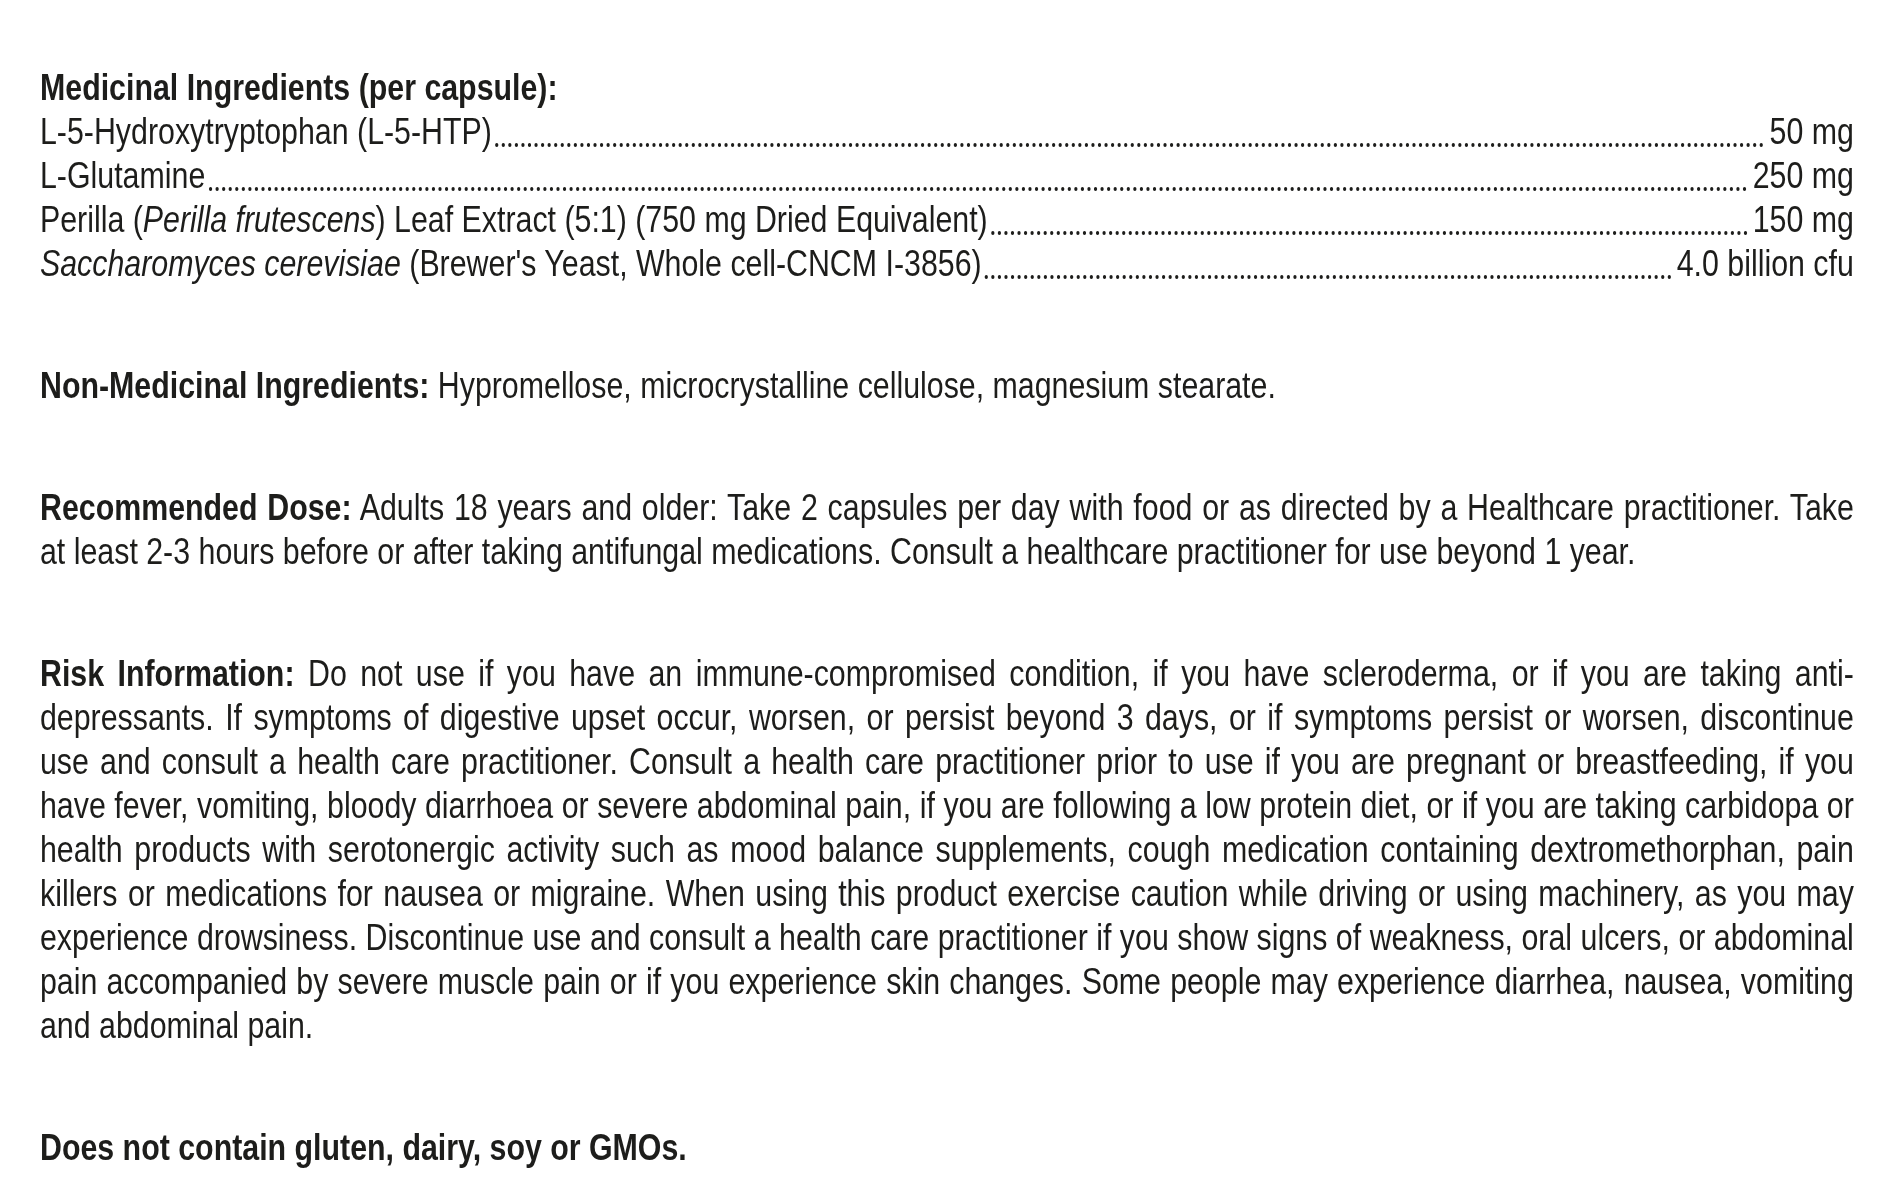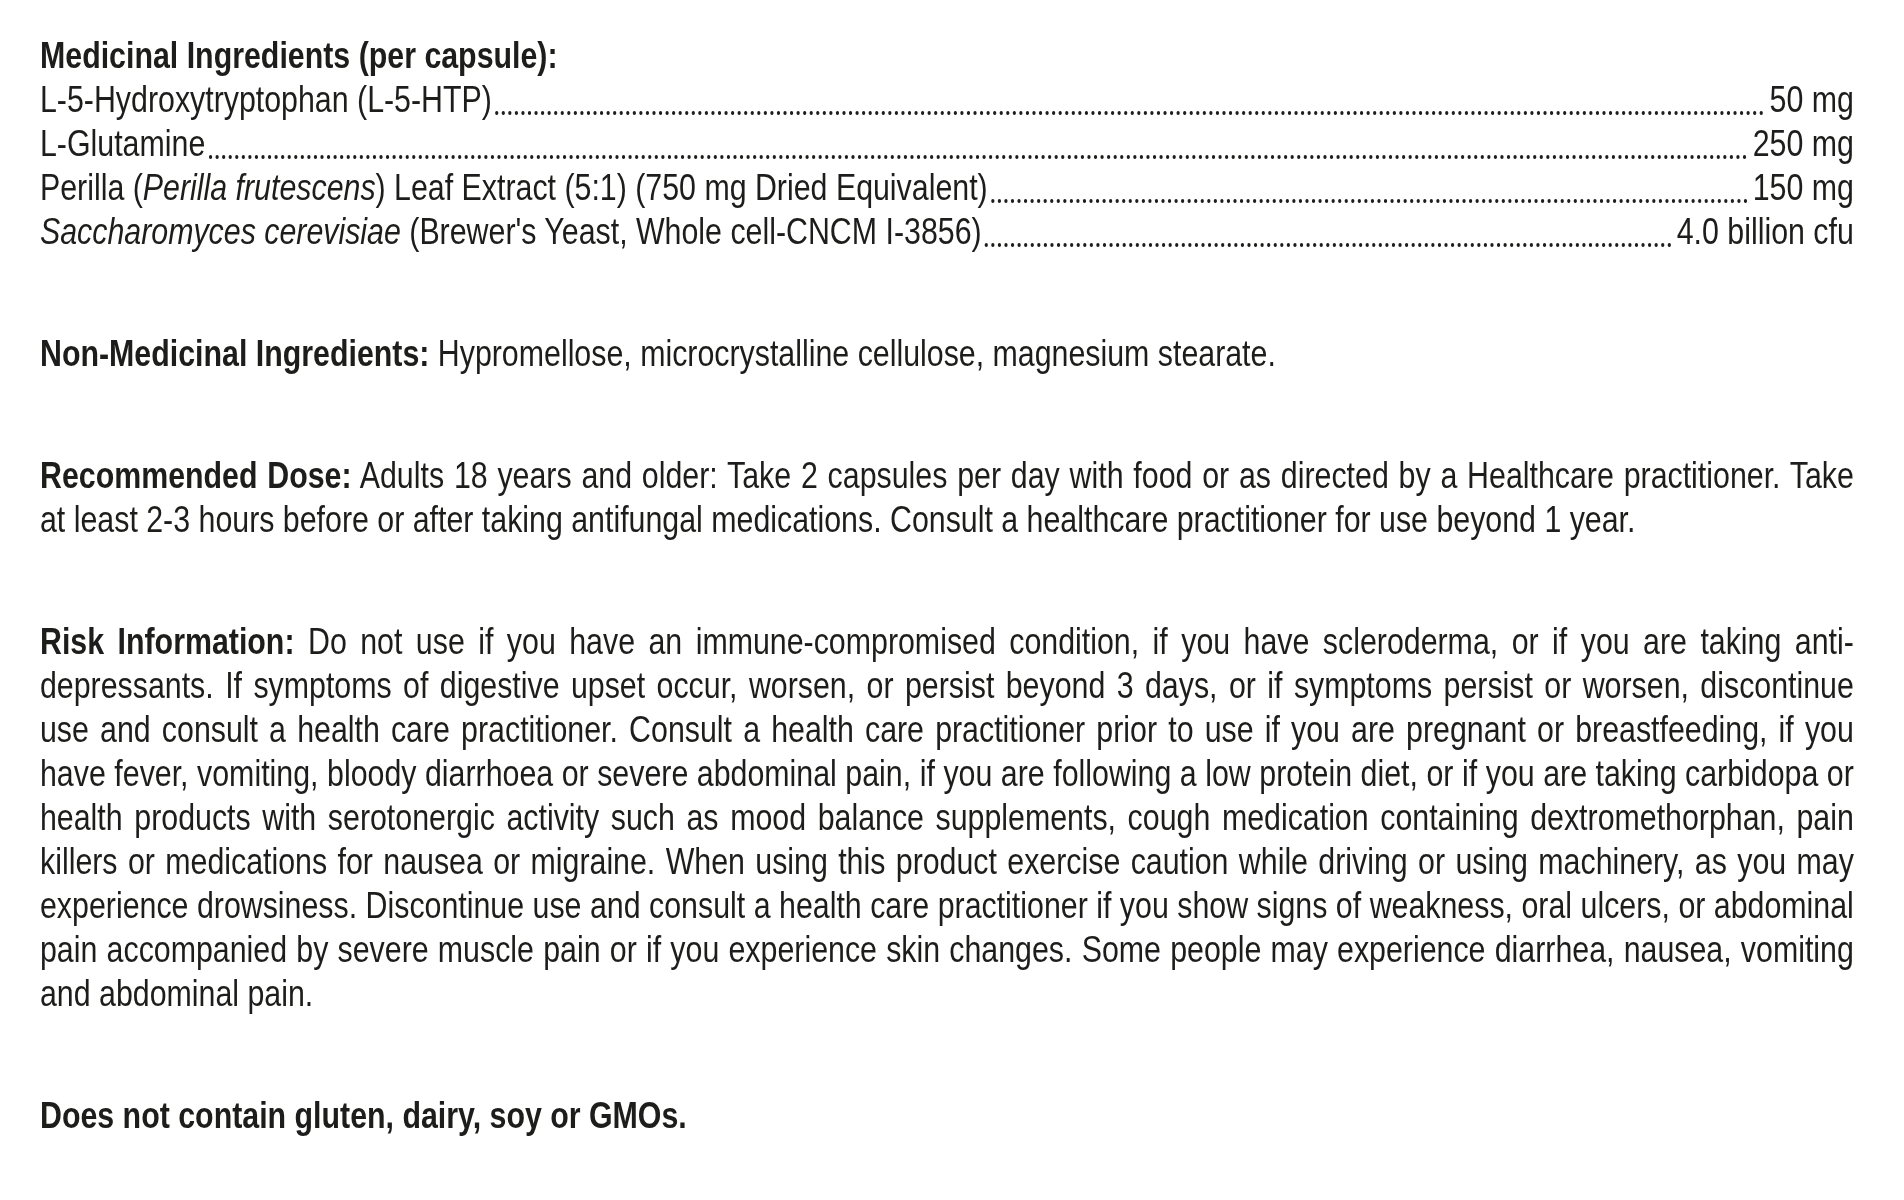--- a/index.html
+++ b/index.html
@@ -3,21 +3,21 @@
 <meta charset="utf-8">
 <style>
   html, body { margin: 0; padding: 0; background: #ffffff; }
   .sheet {
     width: 1904px;
     height: 1200px;
     background: #ffffff;
     overflow: hidden;
     position: relative;
   }
-  .content { padding: 34px 3px 0 40px; }
+  .content { padding: 34px 3px 0 40px; margin-top: 32px; }
   
   .condense {
     width: 2212px;
     transform: scaleX(0.82);
     transform-origin: 0 0;
     font-family: "Liberation Sans", "DejaVu Sans", sans-serif;
     font-size: 37px;
     line-height: 44px;
     color: #1d1d1b;
   }

